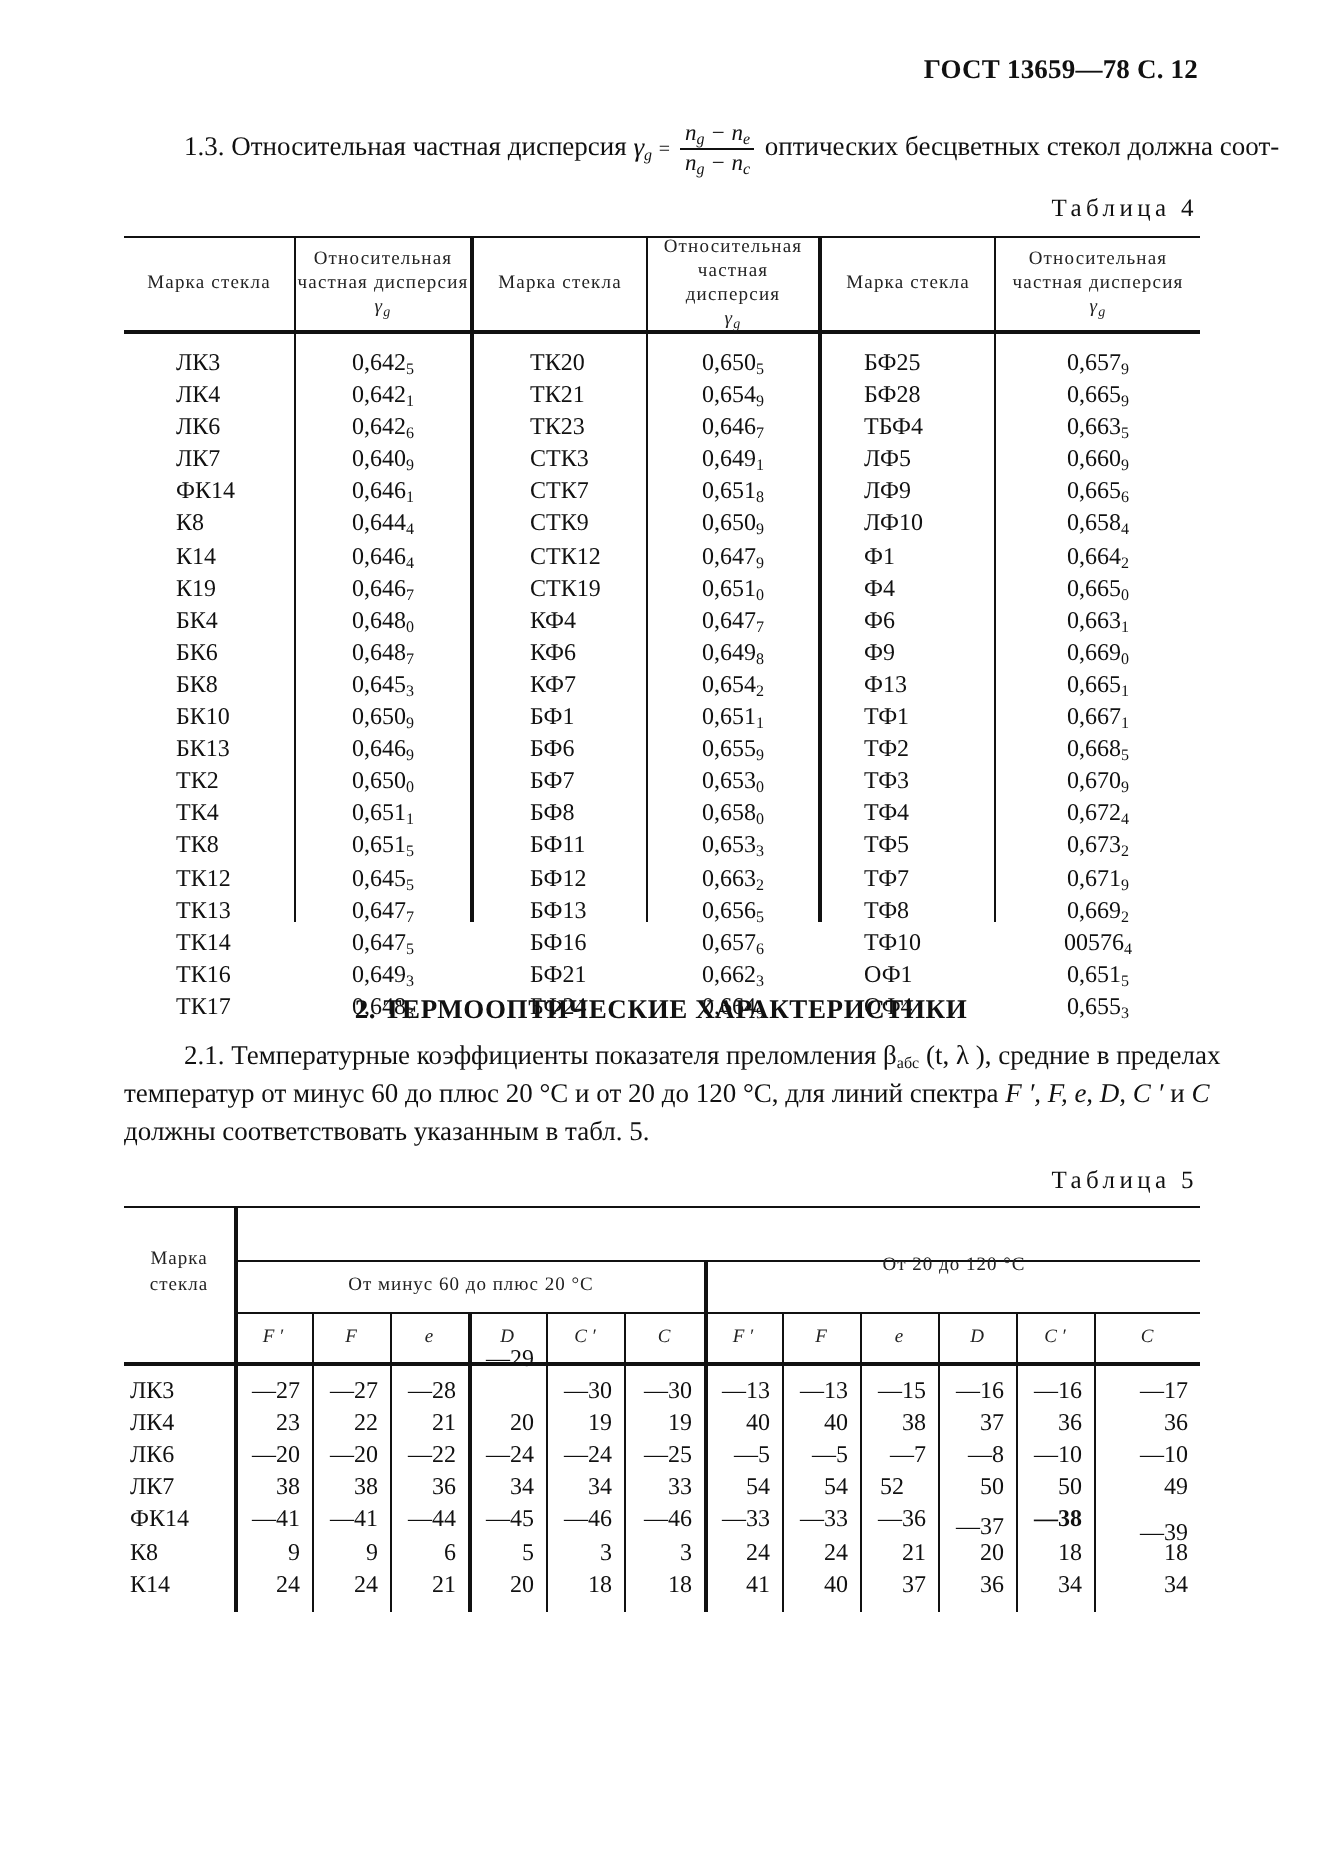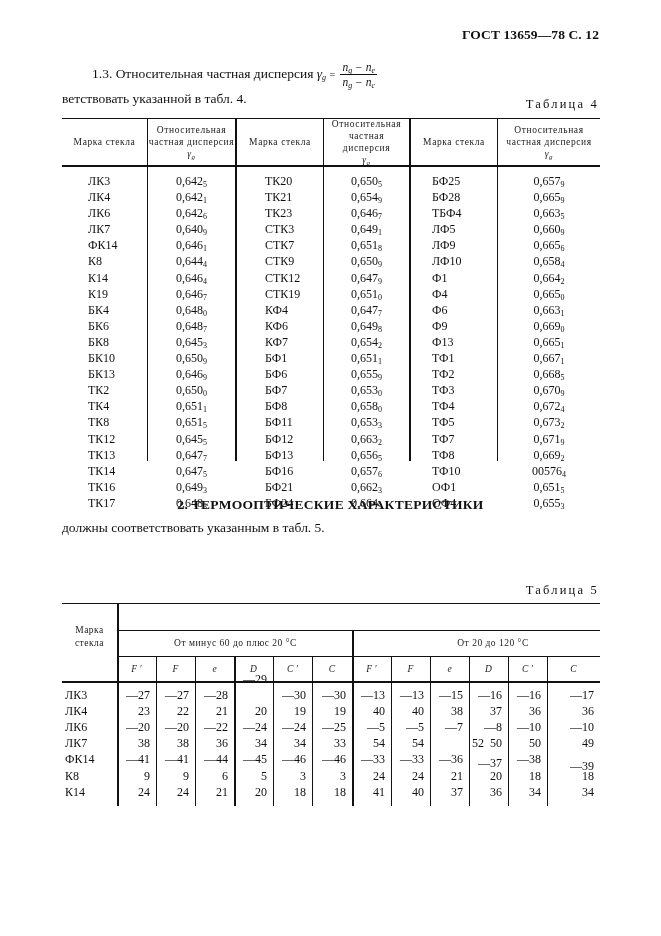--- a/index.html
+++ b/index.html
@@ -48,22 +48,22 @@
 
 <div class="abs para" style="left:62px; top:60px; width:540px;">
   <div style="padding-left:30px; white-space:nowrap;">
     <span>1.3.  Относительная частная дисперсия</span>
     <span class="it"><span>γ</span><sub>g</sub></span>
     <span style="font-size:10px;">=</span>
     <span class="frac">
       <span class="num"><span>n</span><sub>g</sub><span> − n</span><sub>e</sub></span>
       <span class="den"><span>n</span><sub>g</sub><span> − n</span><sub>c</sub></span>
     </span>
-  </div>
-  <div>ветствовать указанной в табл. 4.</div>
+    <span>оптических бесцветных стекол должна соот-</span>
+  </div>
 </div>
 
 <div class="abs spaced" style="right:62px; top:97px;">Таблица 4</div>
 
 <div class="abs t4">
   <div class="hline"></div>
   <div class="vl" style="left:85px;"></div>
   <div class="vl thick" style="left:173px;"></div>
   <div class="vl" style="left:261px;"></div>
   <div class="vl thick" style="left:347px;"></div>
@@ -218,20 +218,26 @@
       <div><span>0,669</span><sub>2</sub></div>
       <div><span>00576</span><sub>4</sub></div>
       <div><span>0,651</span><sub>5</sub></div>
       <div><span>0,655</span><sub>3</sub></div>
     </div>
 </div>
 
 <div class="abs sec-title">2.  ТЕРМООПТИЧЕСКИЕ ХАРАКТЕРИСТИКИ</div>
 
 <div class="abs para" style="left:62px; top:518px; width:540px; text-align:justify;">
+  <div style="padding-left:30px; white-space:nowrap;">
+    <span>2.1.  Температурные коэффициенты показателя преломления  β</span><sub>абс</sub><span> (t, λ ), средние в пределах</span>
+  </div>
+  <div style="white-space:nowrap;">
+    <span>температур от минус 60 до плюс 20 °С и от 20 до 120 °С, для линий спектра </span><span class="it">F ′,  F,  e,  D,  C ′</span><span> и </span><span class="it">C</span>
+  </div>
   <div>должны соответствовать указанным в табл. 5.</div>
 </div>
 
 <div class="abs spaced" style="right:62px; top:583px;">Таблица 5</div>
 
 <div class="abs t5">
 
   <div class="h" style="left:55px; width:483px; top:26px;"></div>
   <div class="h" style="left:55px; width:483px; top:52px;"></div>
   <div class="h thick" style="left:0; width:538px; top:77px;"></div>
@@ -248,21 +254,21 @@
       <div class="v" style="left: 368px; top: 52px; height: 150px;"></div>
       <div class="v" style="left: 407px; top: 52px; height: 150px;"></div>
       <div class="v" style="left: 446px; top: 52px; height: 150px;"></div>
       <div class="v" style="left: 485px; top: 52px; height: 150px;"></div>
     </div>
 
   <div class="cap" style="left:0; width:55px; top:20px; line-height:13px;">
     <span>Марка</span><br><span>стекла</span>
   </div>
   <div class="cap" style="left:57px; width:233px; top:34px;">От минус 60 до плюс 20 °С</div>
-  <div class="cap" style="left:292px; width:246px; top:34px;margin-left:16px;">От 20 до 120 °С</div>
+  <div class="cap" style="left:292px; width:246px; top:24px;">От 20 до 120 °С</div>
 
   <div id="t5-syms">
       <div class="sym" style="left: 55px; width: 39px;">F ′</div>
       <div class="sym" style="left: 94px; width: 39px;">F</div>
       <div class="sym" style="left: 133px; width: 39px;">e</div>
       <div class="sym" style="left: 172px; width: 39px;">D</div>
       <div class="sym" style="left: 211px; width: 39px;">C ′</div>
       <div class="sym" style="left: 250px; width: 40px;">C</div>
       <div class="sym" style="left: 290px; width: 39px;">F ′</div>
       <div class="sym" style="left: 329px; width: 39px;">F</div>
@@ -313,36 +319,36 @@
       <div class="num" style="top: 116.2px; left: 502px;">—10</div>
       <div class="rowname" style="top: 132.3px;">ЛК7</div>
       <div class="num" style="top: 132.3px; left: 58px;">38</div>
       <div class="num" style="top: 132.3px; left: 97px;">38</div>
       <div class="num" style="top: 132.3px; left: 136px;">36</div>
       <div class="num" style="top: 132.3px; left: 175px;">34</div>
       <div class="num" style="top: 132.3px; left: 214px;">34</div>
       <div class="num" style="top: 132.3px; left: 254px;">33</div>
       <div class="num" style="top: 132.3px; left: 293px;">54</div>
       <div class="num" style="top: 132.3px; left: 332px;">54</div>
-      <div class="num" style="top: 132.3px; left: 392px;">52</div>
+      <div class="num" style="top: 132.3px; left: 360px;">52</div>
       <div class="num" style="top: 132.3px; left: 410px;">50</div>
       <div class="num" style="top: 132.3px; left: 449px;">50</div>
       <div class="num" style="top: 132.3px; left: 502px;">49</div>
       <div class="rowname" style="top: 148.4px;">ФК14</div>
       <div class="num" style="top: 148.4px; left: 58px;">—41</div>
       <div class="num" style="top: 148.4px; left: 97px;">—41</div>
       <div class="num" style="top: 148.4px; left: 136px;">—44</div>
       <div class="num" style="top: 148.4px; left: 175px;">—45</div>
       <div class="num" style="top: 148.4px; left: 214px;">—46</div>
       <div class="num" style="top: 148.4px; left: 254px;">—46</div>
       <div class="num" style="top: 148.4px; left: 293px;">—33</div>
       <div class="num" style="top: 148.4px; left: 332px;">—33</div>
       <div class="num" style="top: 148.4px; left: 371px;">—36</div>
       <div class="num" style="top: 152px; left: 410px;">—37</div>
-      <div class="num" style="top: 148.4px; left: 449px;">—38</div>
+      <div class="num" style="top: 148.4px; left: 449px; font-weight: bold;">—38</div>
       <div class="num" style="top: 155px; left: 502px;">—39</div>
       <div class="rowname" style="top: 164.5px;">К8</div>
       <div class="num" style="top: 164.5px; left: 58px;">9</div>
       <div class="num" style="top: 164.5px; left: 97px;">9</div>
       <div class="num" style="top: 164.5px; left: 136px;">6</div>
       <div class="num" style="top: 164.5px; left: 175px;">5</div>
       <div class="num" style="top: 164.5px; left: 214px;">3</div>
       <div class="num" style="top: 164.5px; left: 254px;">3</div>
       <div class="num" style="top: 164.5px; left: 293px;">24</div>
       <div class="num" style="top: 164.5px; left: 332px;">24</div>

